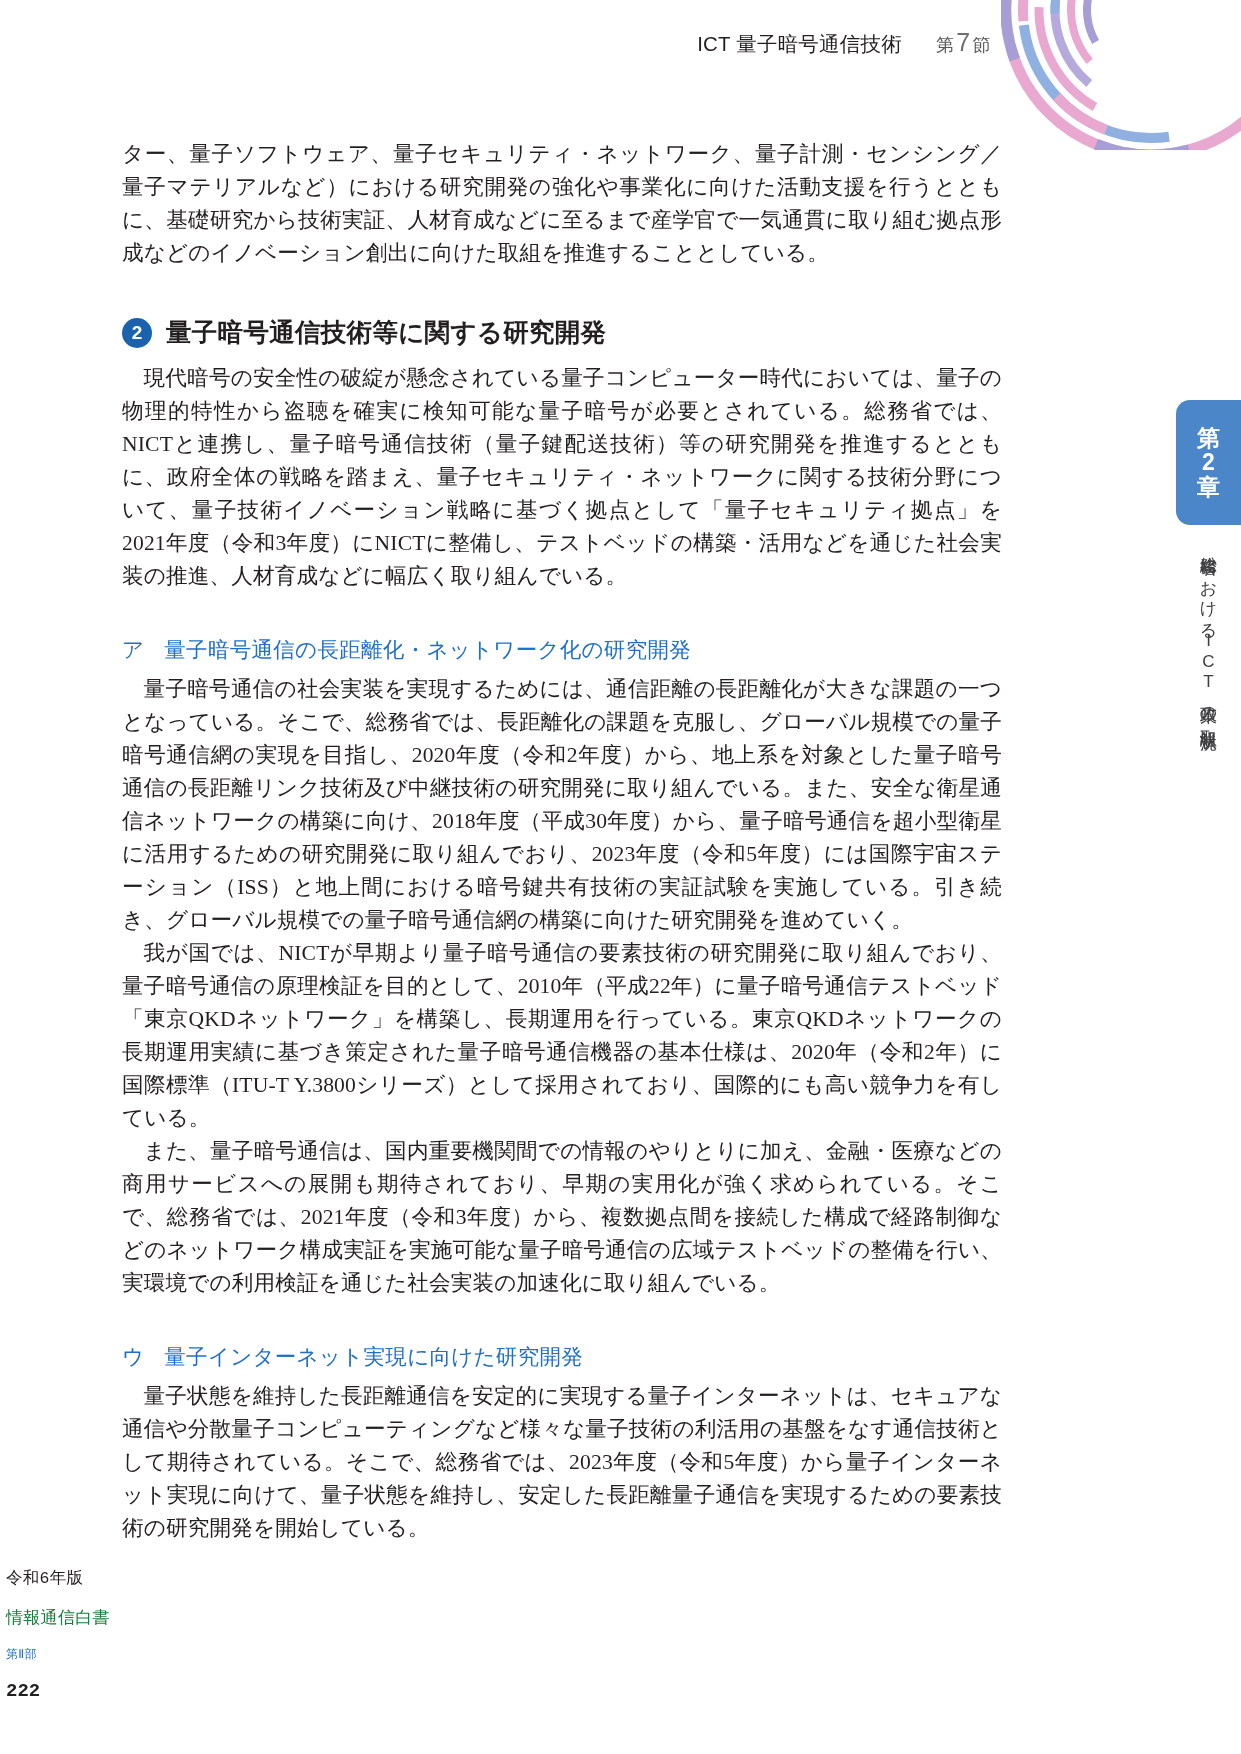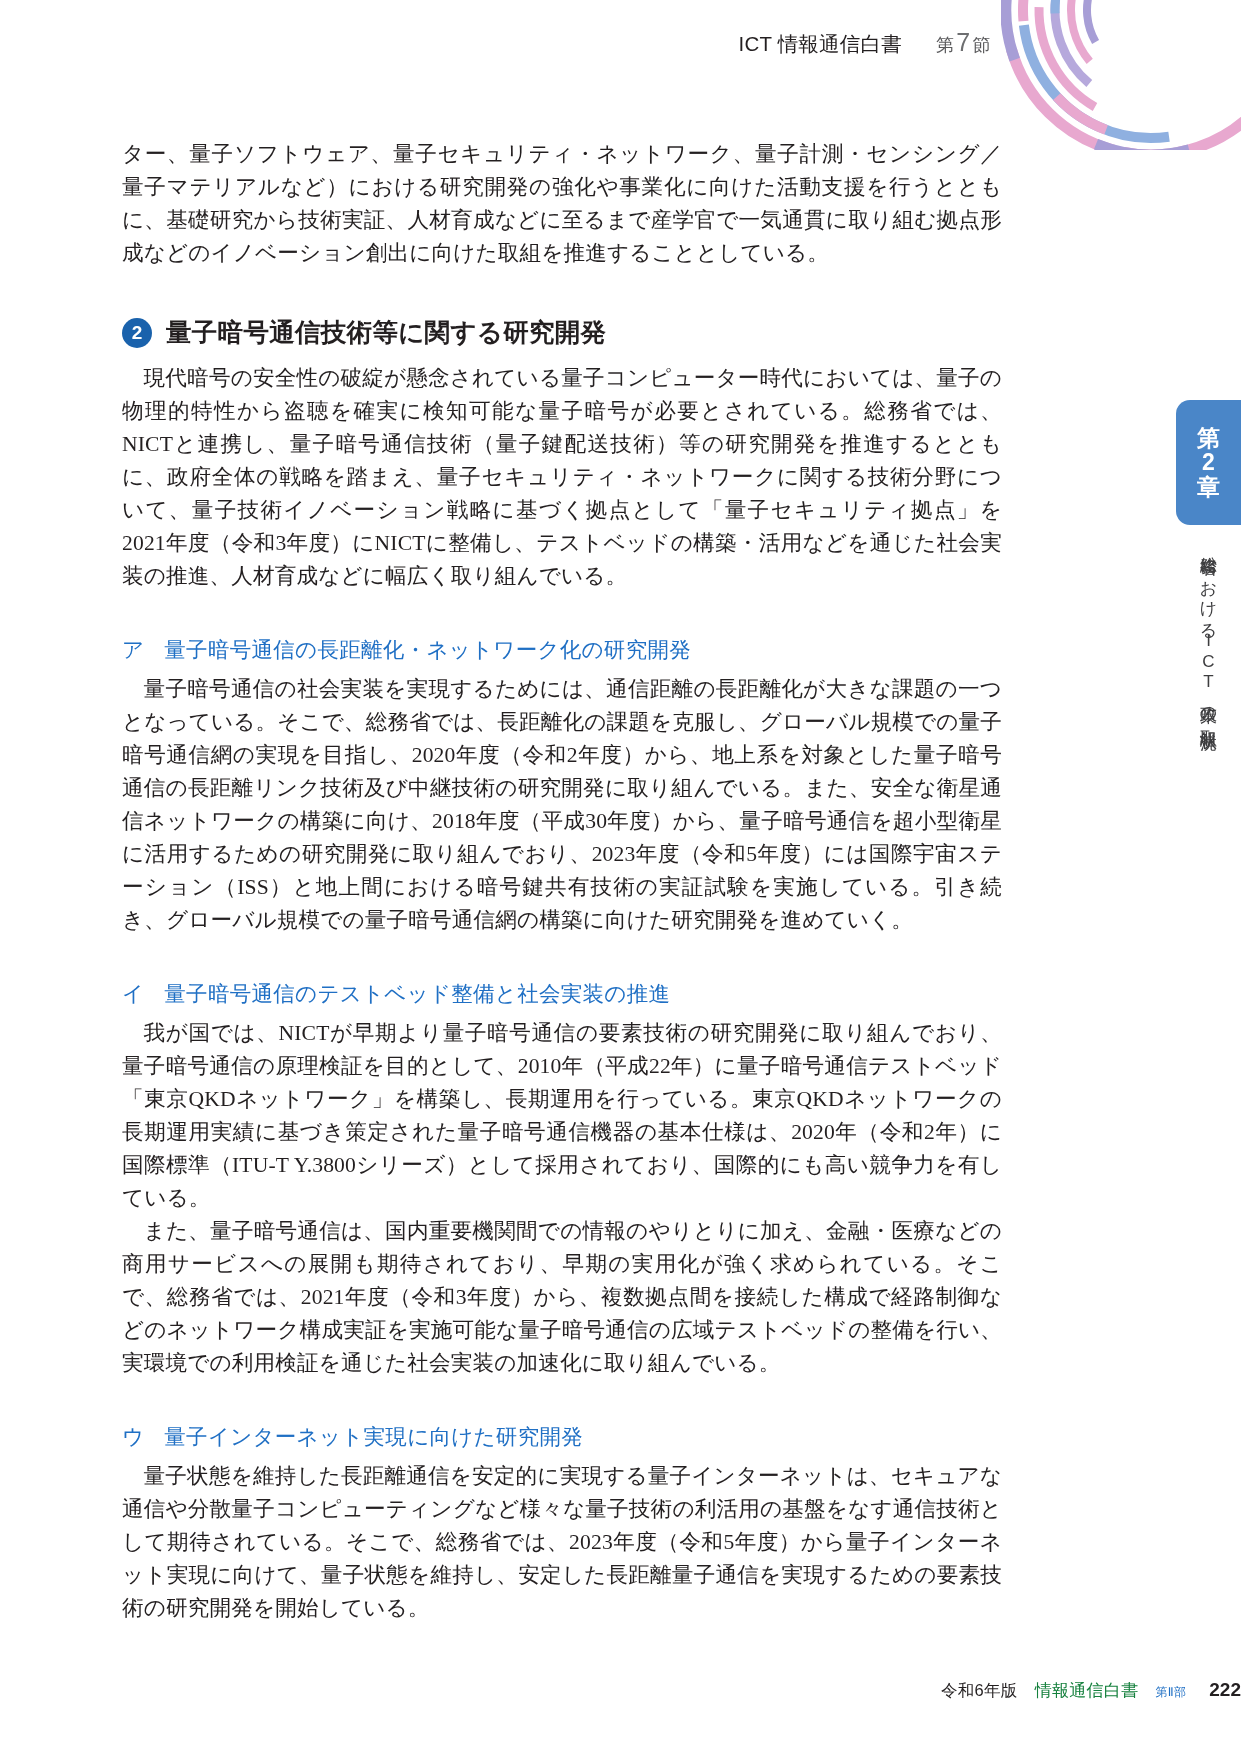--- a/index.html
+++ b/index.html
@@ -181,24 +181,26 @@
 
   
   .footer {
     position: absolute;
     left: 0;
     bottom: 52px;
     width: 1241px;
     display: flex;
     justify-content: flex-end;
     align-items: baseline;
+    padding-right: 122px;
     box-sizing: border-box;
     gap: 17px;
-    font-family: Liberation Sans, sans-serif;
-    white-space: nowrap;
+    font-family: Liberation Mono, monospace;
+    white-space: nowrap;
+    flex-direction: column;
   }
   .footer-edition {
     font-size: 16.5px;
     color: #231f20;
     letter-spacing: 0.3px;
   }
   .footer-booktitle {
     font-size: 17px;
     color: #15803d;
     letter-spacing: 0.3px;
@@ -240,21 +242,21 @@
       </g>
       <g fill="#e8a8cf">
         <rect x="258" y="216" width="12" height="11"></rect>
         <rect x="274" y="216" width="12" height="11"></rect>
       </g>
     </svg>
   </div>
 
   <div class="header">
     <div class="header-inner">
-      <div class="header-title">ICT 情報通信白書</div>
+      <div class="header-title">ICT 量子暗号通信技術</div>
       <div class="header-section"><span>第</span><span class="num">7</span><span>節</span></div>
     </div>
   </div>
 
   <div class="side-tab">
     <div class="side-tab-badge">
       <span>第</span>
       <span>2</span>
       <span>章</span>
     </div>
@@ -270,21 +272,20 @@
     <div class="section-head">
       <div class="section-num">2</div>
       <div class="section-title">量子暗号通信技術等に関する研究開発</div>
     </div>
 
     <p class="body-text indent">現代暗号の安全性の破綻が懸念されている量子コンピューター時代においては、量子の物理的特性から盗聴を確実に検知可能な量子暗号が必要とされている。総務省では、NICTと連携し、量子暗号通信技術（量子鍵配送技術）等の研究開発を推進するとともに、政府全体の戦略を踏まえ、量子セキュリティ・ネットワークに関する技術分野について、量子技術イノベーション戦略に基づく拠点として「量子セキュリティ拠点」を2021年度（令和3年度）にNICTに整備し、テストベッドの構築・活用などを通じた社会実装の推進、人材育成などに幅広く取り組んでいる。</p>
 
     <div class="sub-head"><span class="mark">ア</span><span>量子暗号通信の長距離化・ネットワーク化の研究開発</span></div>
     <p class="body-text indent">量子暗号通信の社会実装を実現するためには、通信距離の長距離化が大きな課題の一つとなっている。そこで、総務省では、長距離化の課題を克服し、グローバル規模での量子暗号通信網の実現を目指し、2020年度（令和2年度）から、地上系を対象とした量子暗号通信の長距離リンク技術及び中継技術の研究開発に取り組んでいる。また、安全な衛星通信ネットワークの構築に向け、2018年度（平成30年度）から、量子暗号通信を超小型衛星に活用するための研究開発に取り組んでおり、2023年度（令和5年度）には国際宇宙ステーション（ISS）と地上間における暗号鍵共有技術の実証試験を実施している。引き続き、グローバル規模での量子暗号通信網の構築に向けた研究開発を進めていく。</p>
 
-    <div class="sub-head"><span class="mark">イ</span><span>量子暗号通信のテストベッド整備と社会実装の推進</span></div>
     <p class="body-text indent">我が国では、NICTが早期より量子暗号通信の要素技術の研究開発に取り組んでおり、量子暗号通信の原理検証を目的として、2010年（平成22年）に量子暗号通信テストベッド「東京QKDネットワーク」を構築し、長期運用を行っている。東京QKDネットワークの長期運用実績に基づき策定された量子暗号通信機器の基本仕様は、2020年（令和2年）に国際標準（ITU-T Y.3800シリーズ）として採用されており、国際的にも高い競争力を有している。</p>
     <p class="body-text indent">また、量子暗号通信は、国内重要機関間での情報のやりとりに加え、金融・医療などの商用サービスへの展開も期待されており、早期の実用化が強く求められている。そこで、総務省では、2021年度（令和3年度）から、複数拠点間を接続した構成で経路制御などのネットワーク構成実証を実施可能な量子暗号通信の広域テストベッドの整備を行い、実環境での利用検証を通じた社会実装の加速化に取り組んでいる。</p>
 
     <div class="sub-head"><span class="mark">ウ</span><span>量子インターネット実現に向けた研究開発</span></div>
     <p class="body-text indent">量子状態を維持した長距離通信を安定的に実現する量子インターネットは、セキュアな通信や分散量子コンピューティングなど様々な量子技術の利活用の基盤をなす通信技術として期待されている。そこで、総務省では、2023年度（令和5年度）から量子インターネット実現に向けて、量子状態を維持し、安定した長距離量子通信を実現するための要素技術の研究開発を開始している。</p>
 
   </div>
 
   <div class="footer">
     <div class="footer-edition">令和6年版</div>

